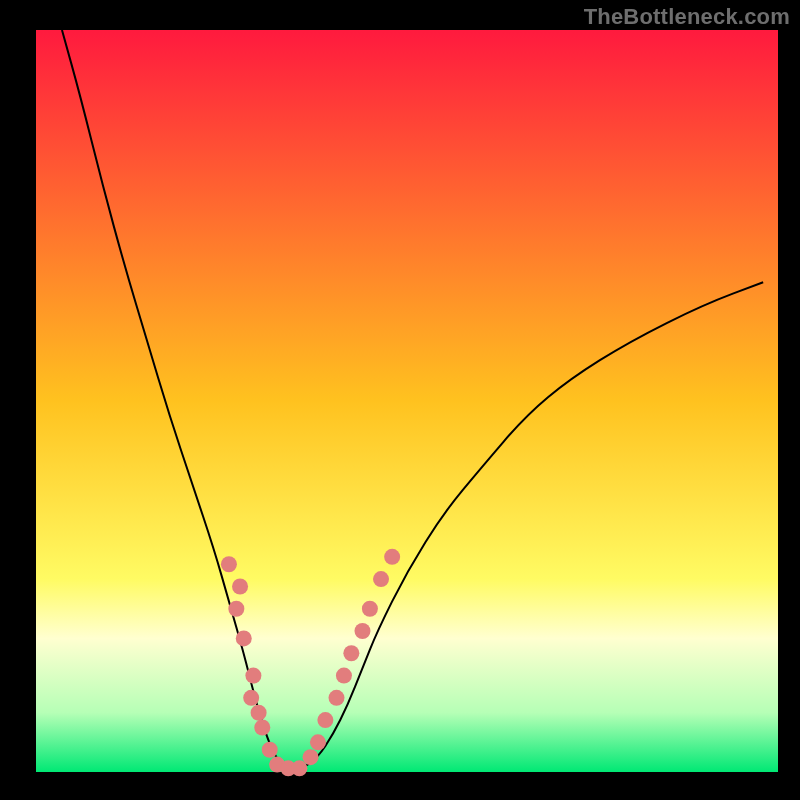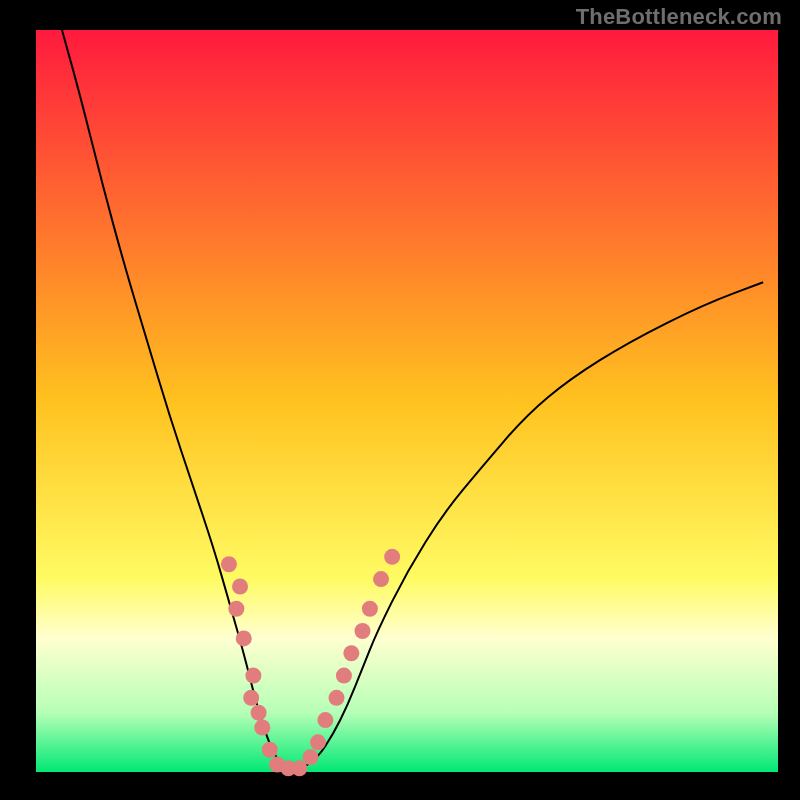--- a/index.html
+++ b/index.html
@@ -12,21 +12,21 @@
   }
   .frame {
     position: relative;
     width: 800px;
     height: 800px;
     background: #000;
   }
   .watermark {
     position: absolute;
     top: 4px;
-    right: 18px;
+    right: 10px;
     font-family: Arial, Helvetica, sans-serif;
     font-size: 22px;
     font-weight: 600;
     color: #6e6e6e;
     letter-spacing: 0.2px;
   }
   svg {
     position: absolute;
     top: 0;
     left: 0;

